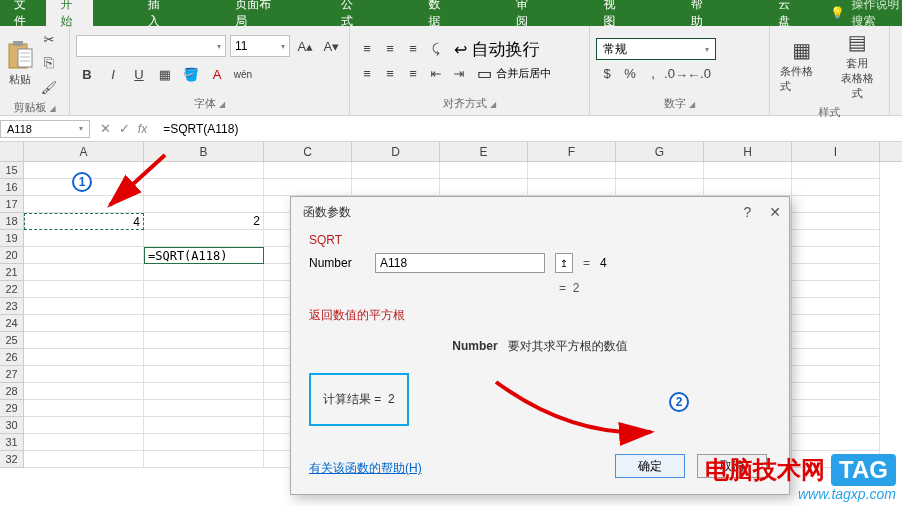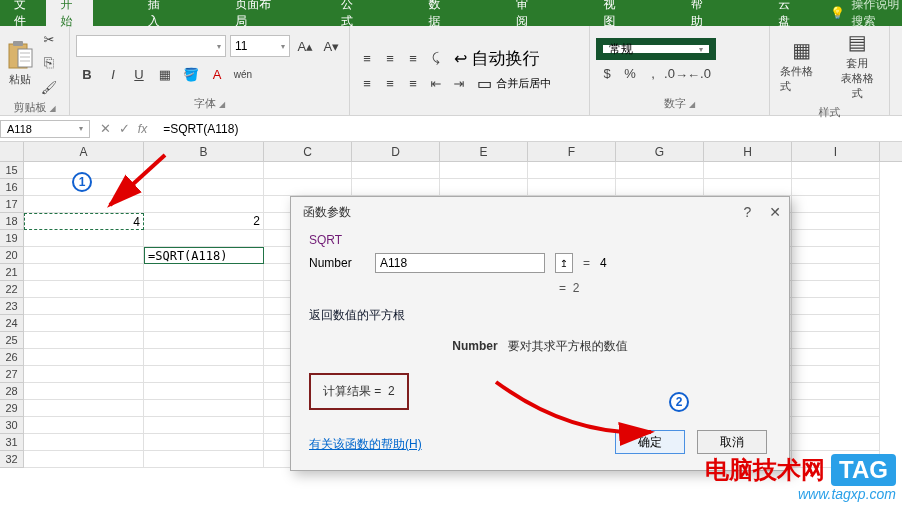--- a/index.html
+++ b/index.html
@@ -19,21 +19,21 @@
 .ribbon-group-label { text-align: center; font-size: 11px; color: #666; padding: 2px 0; }
 .ribbon-chevron { font-size: 8px; color: #888; }
 .paste-btn { display: flex; flex-direction: column; align-items: center; gap: 2px; font-size: 11px; color: #444; }
 .paste-icon { width: 28px; height: 30px; position: relative; }
 .clipboard-svg { width: 28px; height: 30px; }
 .font-row { display: flex; gap: 4px; align-items: center; margin-bottom: 2px; }
 .font-select { border: 1px solid #c0c0c0; background: #fff; font-size: 12px; padding: 1px 4px; height: 22px; display: flex; align-items: center; justify-content: space-between; }
 .icon-btn { width: 22px; height: 22px; display: flex; align-items: center; justify-content: center; border: 1px solid transparent; font-size: 13px; color: #444; }
 .vcol { display: flex; flex-direction: column; }
 .align-row { display: flex; gap: 1px; }
-.number-select { border: 7px solid #14532d; background: #fff; font-size: 12px; padding: 1px 6px; height: 22px; width: 120px; display: flex; align-items: center; justify-content: space-between; }
+.number-select { border: 1px solid #14532d; background: #fff; font-size: 12px; padding: 1px 6px; height: 22px; width: 120px; display: flex; align-items: center; justify-content: space-between; }
 .big-btn { display: flex; flex-direction: column; align-items: center; gap: 2px; font-size: 11px; color: #444; padding: 2px 4px; }
 
 
 .formula-row { height: 26px; border-bottom: 1px solid #d4d4d4; display: flex; align-items: center; background: #fff; }
 .name-box { width: 90px; border: 1px solid #c0c0c0; font-size: 11px; padding: 2px 6px; display: flex; align-items: center; justify-content: space-between; }
 .fx-btns { display: flex; gap: 8px; padding: 0 10px; align-items: center; color: #888; font-size: 13px; }
 .fx-label { font-style: italic; font-size: 12px; }
 .formula-input { flex: 1; font-size: 12px; padding: 2px 6px; border: none; outline: none; }
 
 
@@ -54,30 +54,30 @@
 
 .red-arrow { position: absolute; pointer-events: none; }
 .circled-num { position: absolute; width: 20px; height: 20px; border: 2px solid #1060d0; border-radius: 50%; color: #1060d0; font-size: 12px; font-weight: bold; display: flex; align-items: center; justify-content: center; background: #fff; }
 
 
 .dialog { position: absolute; background: #f4f4f4; border: 1px solid #aaa; box-shadow: 4px 4px 12px rgba(0,0,0,0.25); font-size: 12px; }
 .dialog-title-bar { height: 30px; display: flex; align-items: center; justify-content: space-between; padding: 0 8px; }
 .dialog-title { font-size: 12px; color: #333; padding-left: 4px; }
 .dialog-tbtns { display: flex; gap: 18px; align-items: center; font-size: 14px; color: #555; }
 .dialog-body { padding: 6px 18px 12px 18px; }
-.fn-name { font-size: 12px; color: #701a75; margin-bottom: 6px; }
+.fn-name { font-size: 12px; color: #b91c1c; margin-bottom: 6px; }
 .arg-row { display: flex; align-items: center; gap: 10px; margin-bottom: 8px; }
 .arg-label { width: 56px; }
 .arg-input { border: 1px solid #999; padding: 2px 4px; width: 170px; background: #fff; font-size: 12px; height: 20px; }
 .range-btn { width: 18px; height: 20px; border: 1px solid #999; background: #fff; display: flex; align-items: center; justify-content: center; font-size: 10px; }
 .arg-eq { color: #555; }
 .result-row { text-align: left; padding-left: 250px; color: #555; margin-bottom: 12px; }
-.desc { color: #0f172a; margin-bottom: 14px; }
+.desc { color: #b91c1c; margin-bottom: 14px; }
 .arg-desc { text-align: center; color: #333; margin-bottom: 18px; }
-.calc-result-box { border: 2px solid #7f1d1d; padding: 8px 12px; display: inline-block; color: #333; margin-bottom: 20px; }
+.calc-result-box { border: 2px solid #0ea5e9; padding: 16px 12px; display: inline-block; color: #333; margin-bottom: 28px; }
 .help-link { color: #0066cc; text-decoration: underline; cursor: pointer; }
 .dialog-buttons { display: flex; gap: 12px; justify-content: flex-end; padding: 0 4px 4px 0; }
 .dlg-btn { width: 70px; height: 24px; border: 1px solid #999; background: #f0f0f0; font-size: 12px; cursor: pointer; }
 .dlg-btn.focus { border: 1.5px solid #4a90e2; background: #eaf2fb; }
 .bottom-row { display:flex; justify-content: space-between; align-items:center; }
 
 
 .watermark { position: absolute; right: 6px; bottom: 4px; text-align: right; }
 .wm-line1 { display: flex; align-items: center; gap: 6px; justify-content: flex-end; }
 .wm-text { color: #e00000; font-size: 24px; font-weight: bold; font-family: "SimSun"; }
@@ -198,20 +198,21 @@
         <div class="icon-btn">≡</div>
         <div class="icon-btn">≡</div>
         <div class="icon-btn">⇤</div>
         <div class="icon-btn">⇥</div>
         <div style="display:flex;align-items:center;gap:4px;margin-left:6px">
           <span>▭</span>
           <span style="font-size:11px">合并后居中</span>
         </div>
       </div>
     </div>
+    <div class="ribbon-group-label"><span>对齐方式</span> <span class="ribbon-chevron">◢</span></div>
   </div>
 
   <div class="ribbon-group" style="width:180px">
     <div class="ribbon-group-body" style="flex-direction:column;align-items:flex-start;justify-content:center;gap:2px">
       <div class="number-select">
           <span>常规</span>
           <span class="ribbon-chevron">▾</span>
         </div>
       <div class="align-row">
         <div class="icon-btn">$</div>

